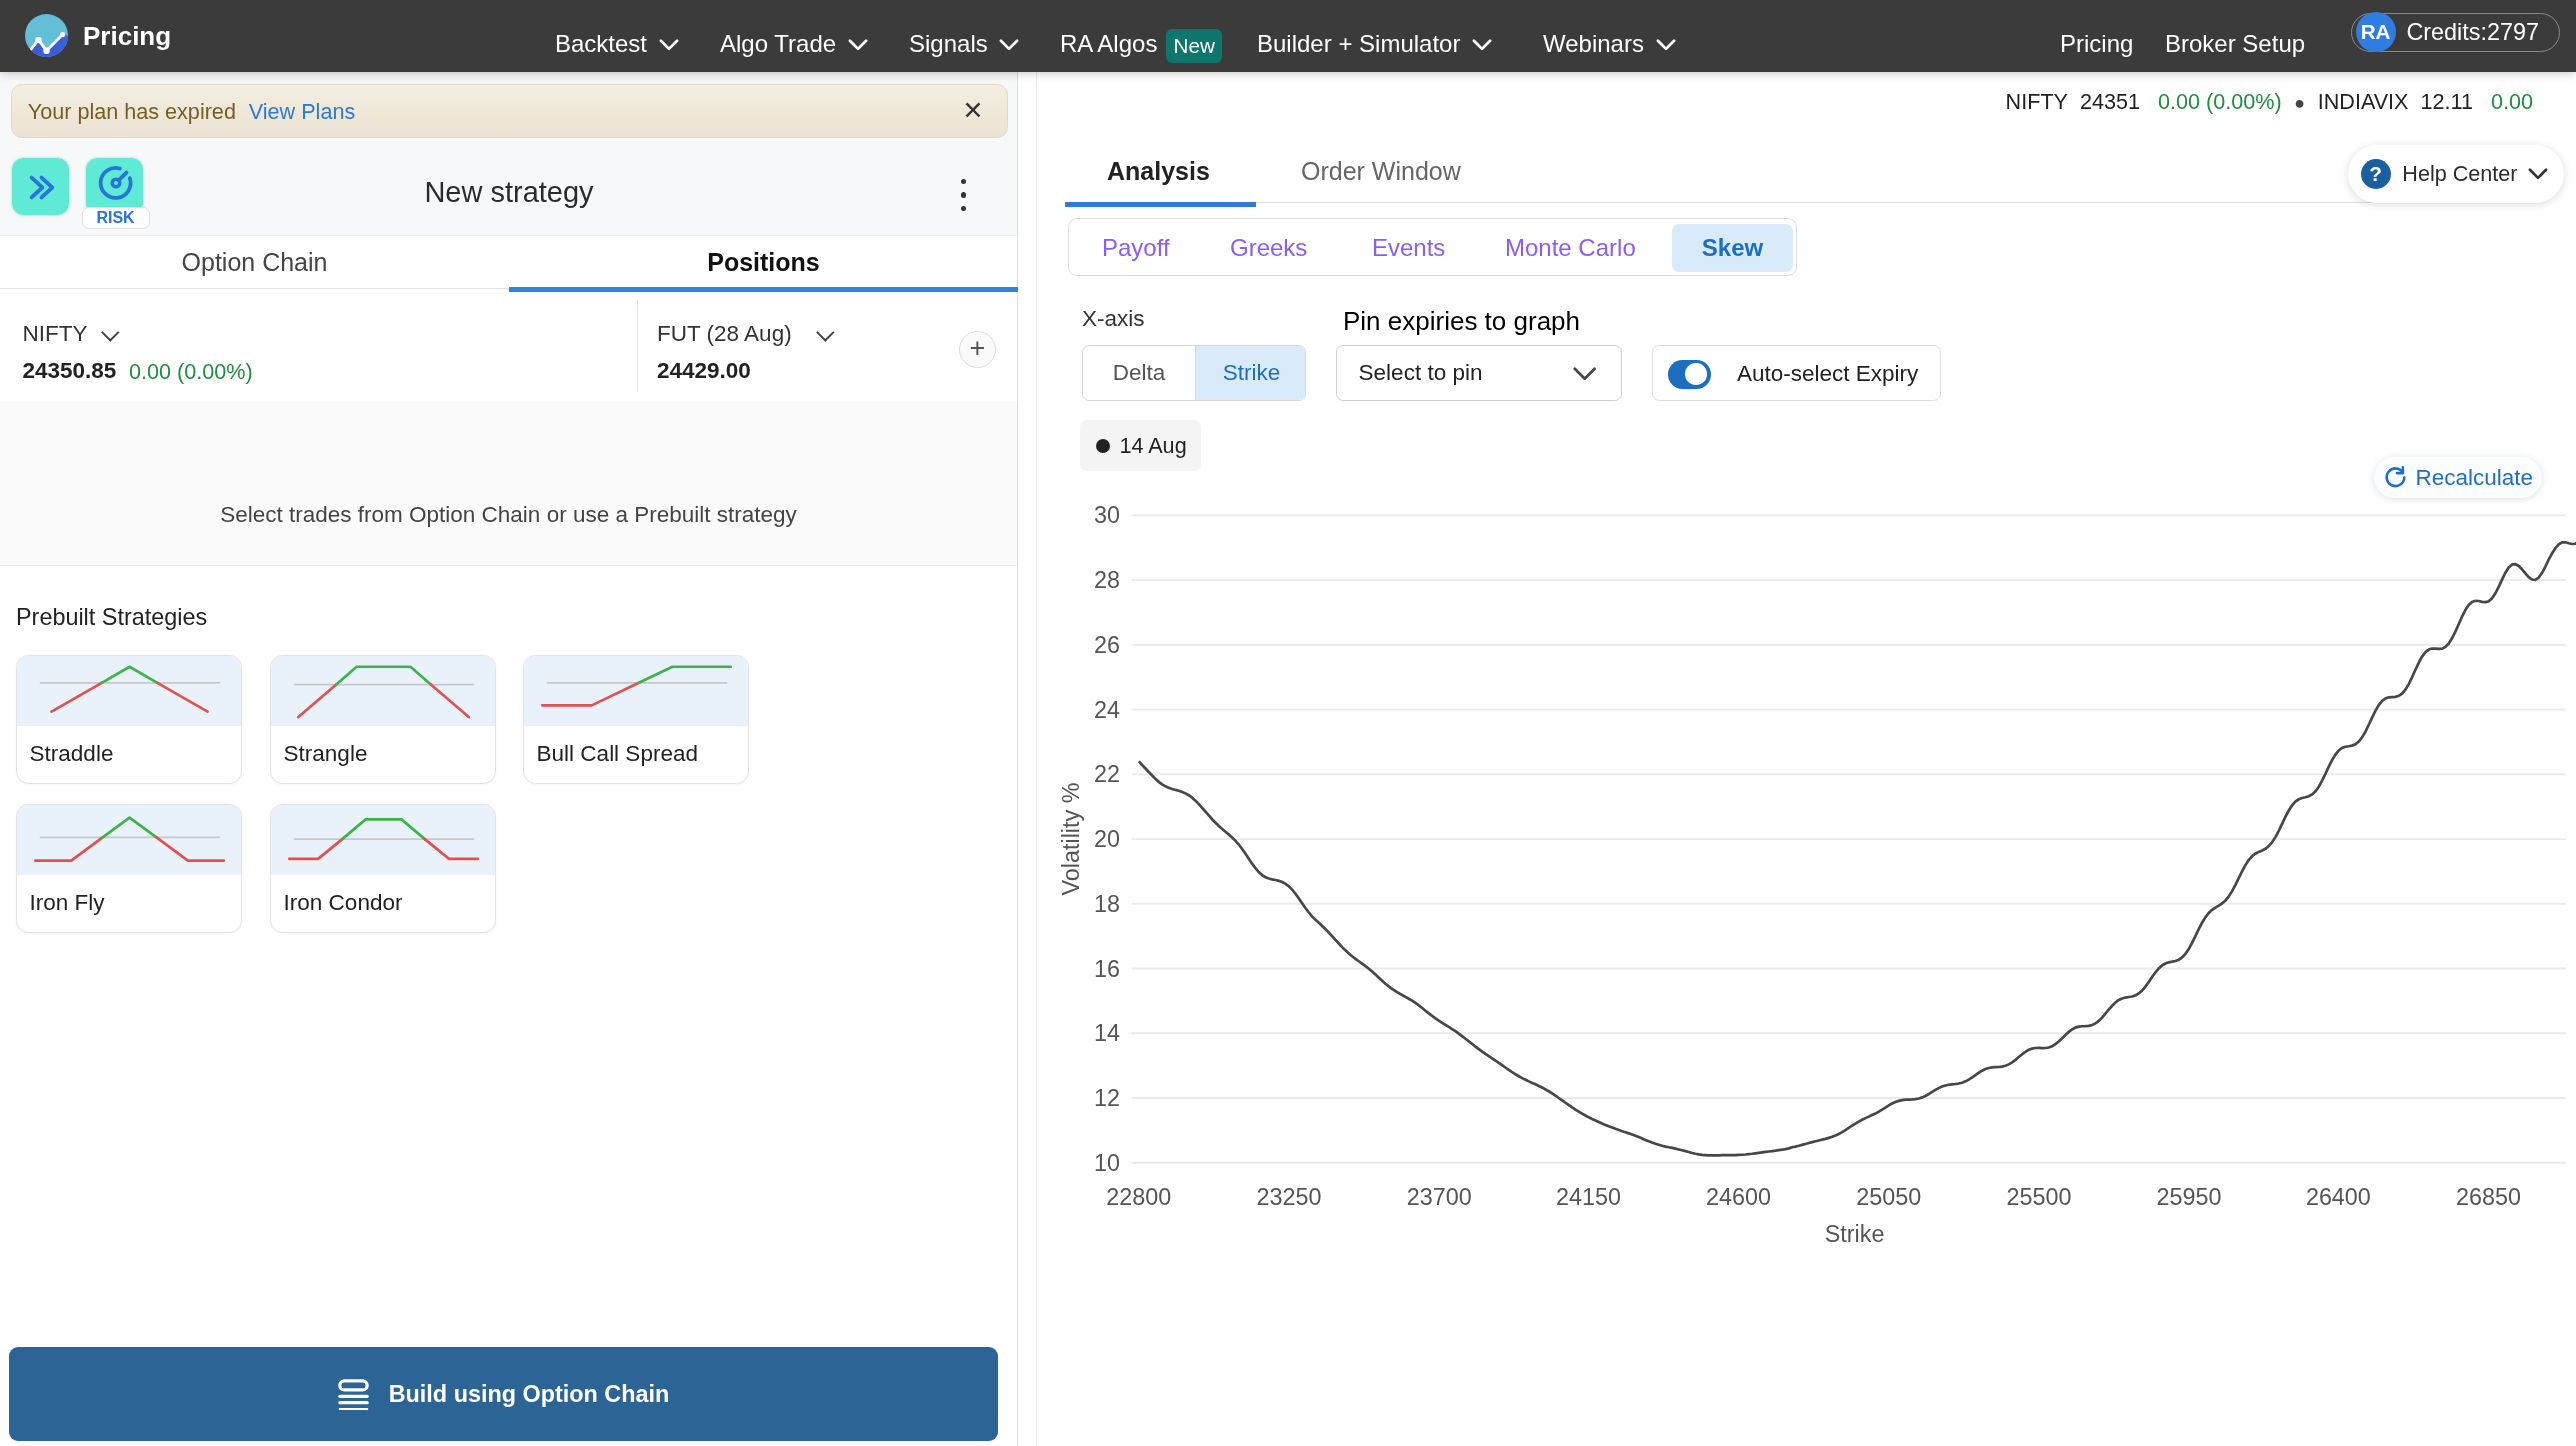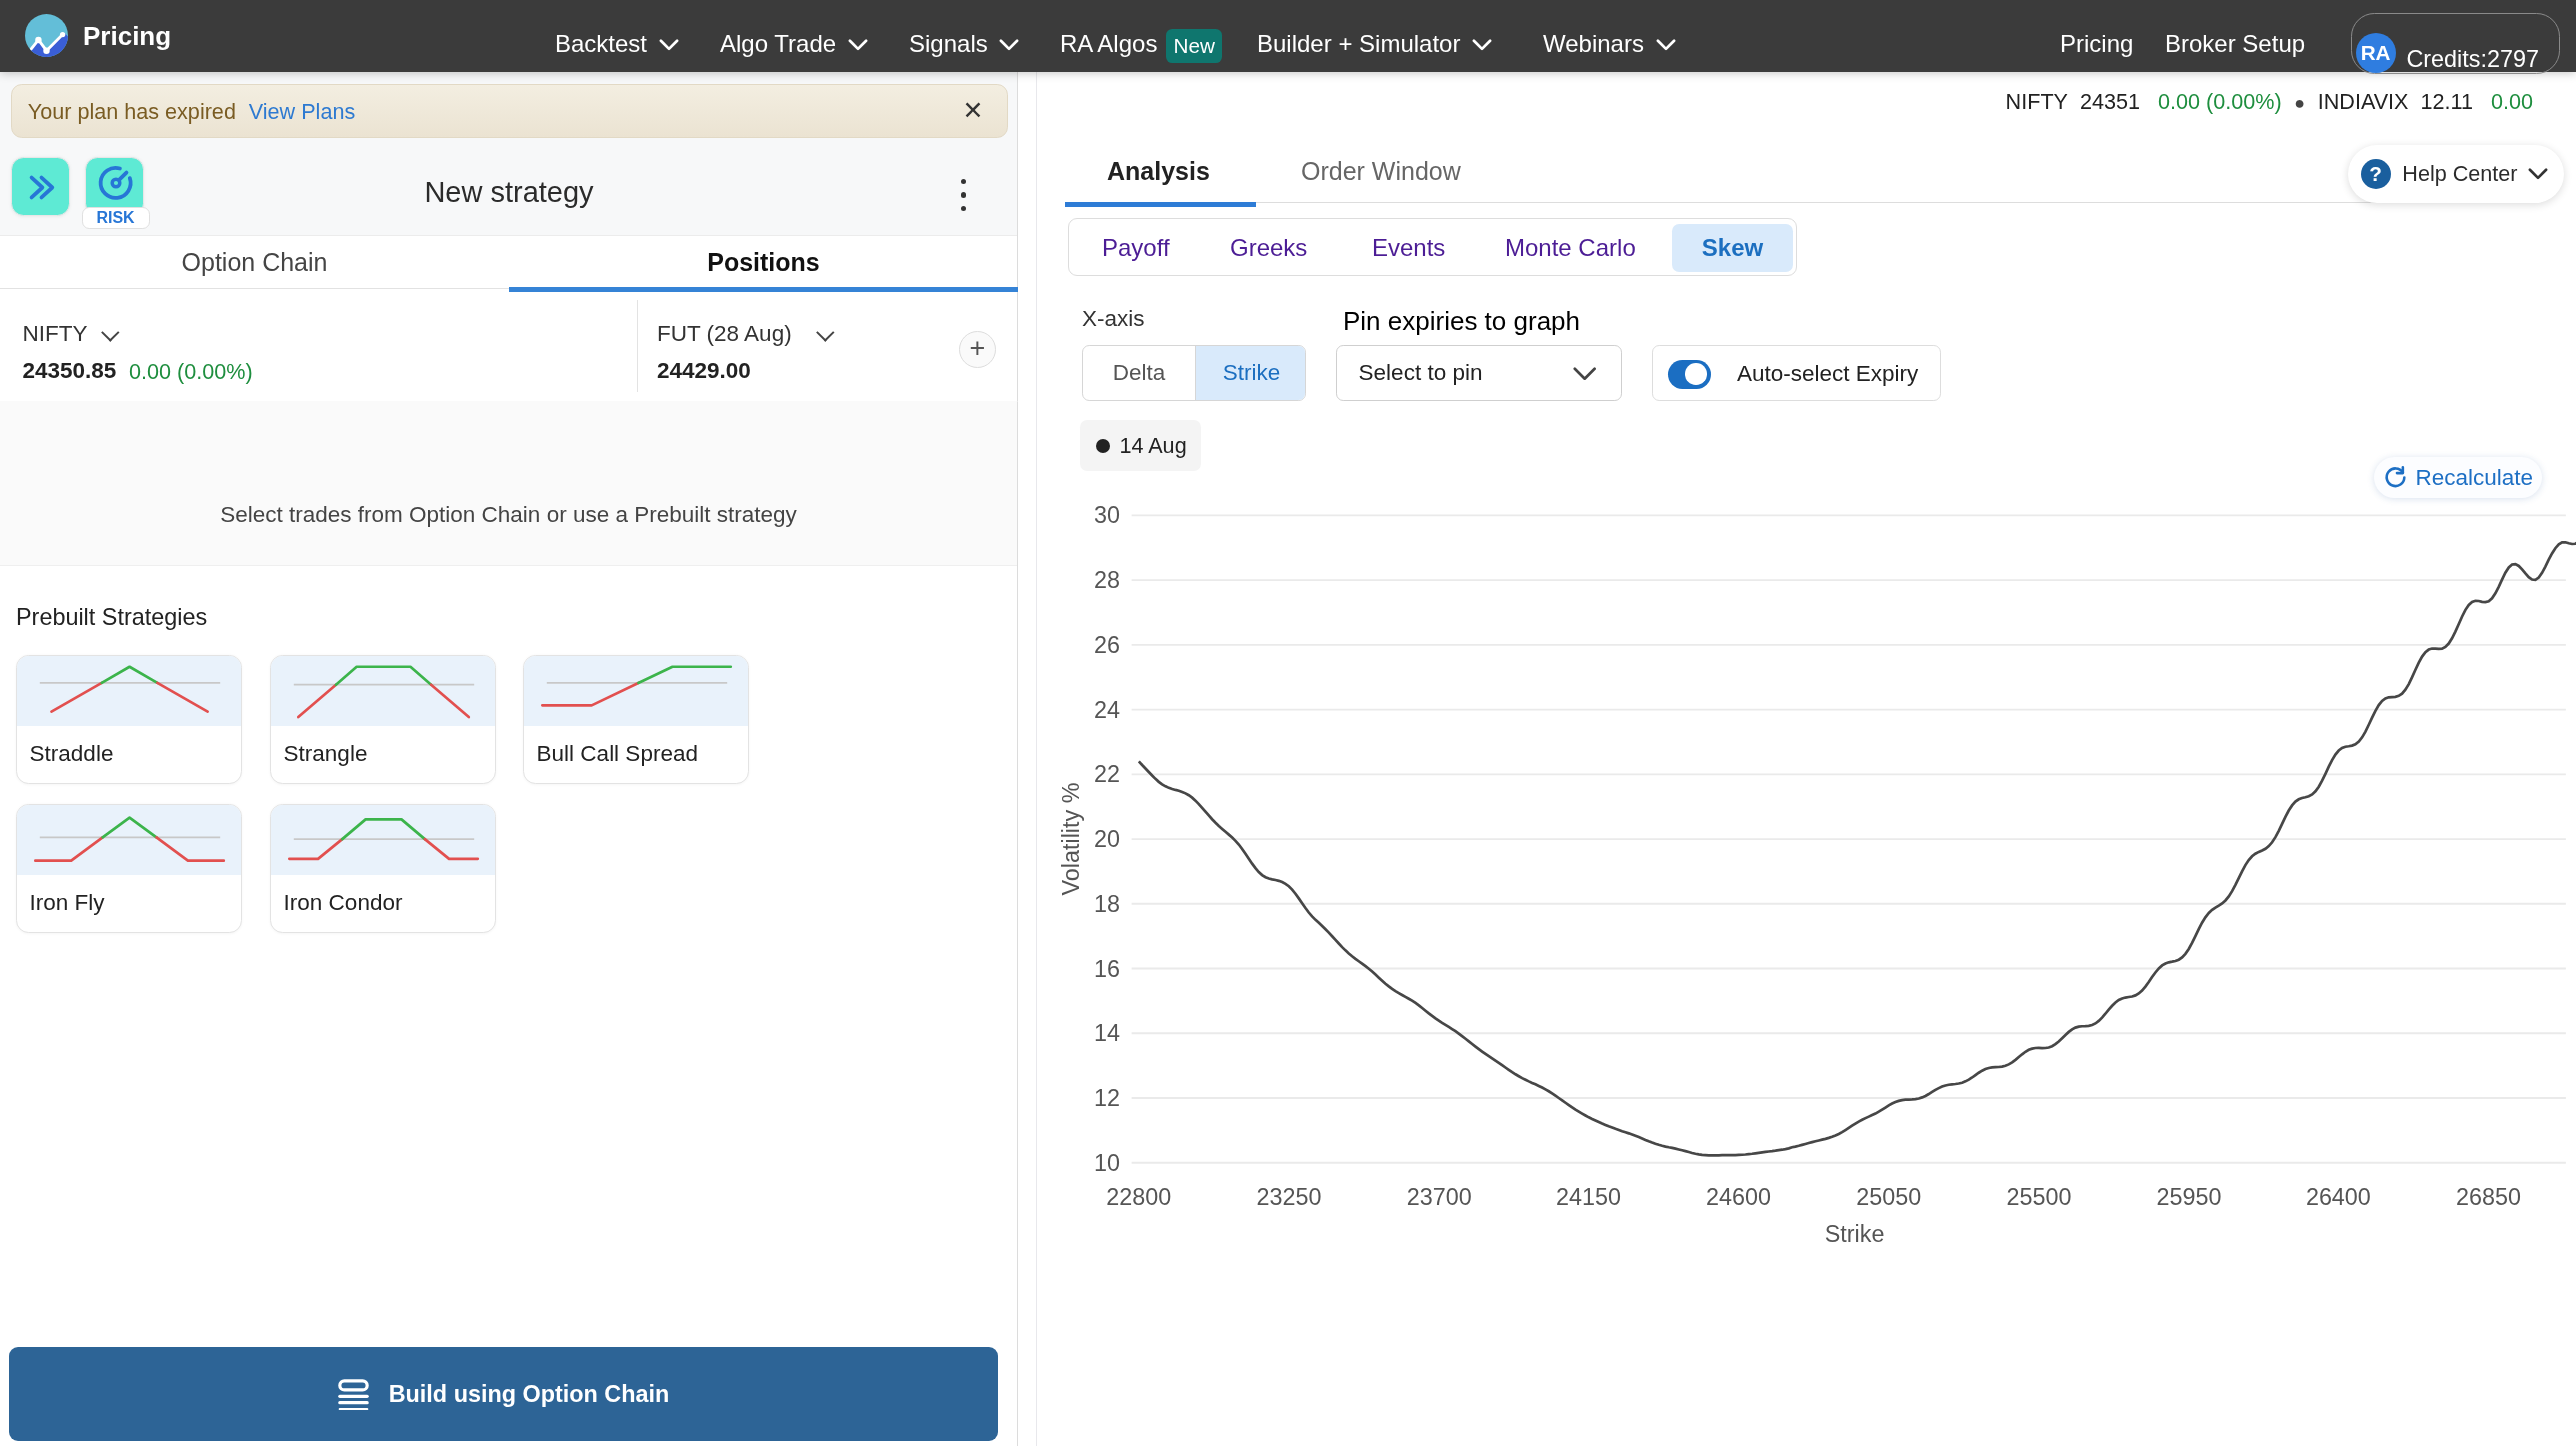--- a/index.html
+++ b/index.html
@@ -3,21 +3,21 @@
 <meta charset="utf-8">
 <style>
 * { box-sizing: border-box; margin:0; padding:0; }
 html,body { width:2576px; height:1446px; background:#fff; font-family:"Liberation Sans", sans-serif; overflow:hidden; }
 #root { position:relative; width:2576px; height:1446px; }
 #nav { position:absolute; left:0; top:0; width:2576px; height:72px; background:#3b3b3b; box-shadow:0 1.8px 9px rgba(0,0,0,.22); z-index:5; }
 #nav .item { position:absolute; top:8px; height:72px; line-height:72px; color:#fff; font-size:24px; white-space:nowrap; }
 #logo-circ { position:absolute; left:25px; top:14.4px; width:43px; height:43px; }
 #logo-text { position:absolute; left:83px; top:0; height:72px; line-height:72px; color:#fff; font-size:26px; font-weight:bold; }
 .newbadge { display:inline-block; background:#0f766e; color:#fff; font-size:20.7px; line-height:34px; height:34px; padding:0 7.2px; border-radius:6.3px; vertical-align:middle; margin-left:9px; }
-#credpill { position:absolute; right:16px; top:12.6px; height:61px; border:0.9px solid #8a8a8a; border-radius:23.4px; display:flex; align-items:flex-end; padding:0 20px 0 3.6px; }
+#credpill { position:absolute; right:16px; top:12.6px; height:39px; border:0.9px solid #8a8a8a; border-radius:23.4px; display:flex; align-items:center; padding:0 20px 0 3.6px; }
 #credpill .avatar { width:40px; height:40px; border-radius:50%; background:#2f7de0; color:#fff; font-size:20.7px; font-weight:bold; display:flex; align-items:center; justify-content:center; }
 #credpill .ctext { color:#fff; font-size:23.4px; margin-left:10.8px; }
 #left { position:absolute; left:0; top:72px; width:1018px; height:1374px; background:#fff; border-right:0.9px solid #dcdcdc; }
 #lefthead { position:absolute; left:0; top:0; width:1017px; height:164px; background:#f7f8f9; border-bottom:0.9px solid #ececec; }
 #banner { position:absolute; left:10.8px; top:11.7px; width:997px; height:54px; background:linear-gradient(180deg,#f3eee1 0%,#ebe3d2 100%); border:0.9px solid #e2d9c5; border-radius:10.8px; }
 #banner .t1 { position:absolute; left:16px; top:14.4px; font-size:21.6px; color:#7a5c23; }
 #banner .t2 { position:absolute; left:237px; top:14.4px; font-size:21.6px; color:#2e7ad1; }
 #banner .x  { position:absolute; right:23.4px; top:11.7px; font-size:25px; color:#333; }
 .sqbtn { position:absolute; top:85px; width:59px; height:59px; border:0.9px solid #e7e7e7; border-radius:12.6px; background:#5eead4; box-shadow:0 0.9px 3.6px rgba(0,0,0,.06); }
 #btn-collapse { left:10.8px; }
@@ -53,21 +53,21 @@
 #ticker .g { color:#1e8e3e; }
 #ticker .dot { color:#444; margin:0 12.6px; font-size:18px; }
 #rtabs { position:absolute; left:46px; top:72px; width:1432px; height:59px; border-bottom:1.8px solid #ddd; }
 #rtab-a { position:absolute; left:42px; top:0; font-size:25px; font-weight:bold; color:#222; line-height:54px; }
 #rtab-o { position:absolute; left:236px; top:0; font-size:25px; color:#666; line-height:54px; }
 #rtabs .u { position:absolute; left:0; bottom:-4.5px; width:191px; height:4.5px; background:#2e7cd6; }
 #helpc { position:absolute; right:11.7px; top:73px; height:58px; border-radius:29px; background:#fff; box-shadow:0 1.8px 9px rgba(0,0,0,.14); display:flex; align-items:center; padding:0 16px 0 12.6px; z-index:3; }
 #helpc .q { width:30px; height:30px; border-radius:50%; background:#1a5f9e; color:#fff; font-size:20.7px; font-weight:bold; text-align:center; line-height:30px; }
 #helpc .t { font-size:21.6px; color:#2b2b2b; margin:0 10.8px 0 11.7px; }
 #subtabs { position:absolute; left:49px; top:146px; width:729px; height:58px; border:0.9px solid #ddd; border-radius:9px; background:#fff; }
-#subtabs span { position:absolute; top:0; line-height:57px; font-size:24px; color:#4c1d95; }
+#subtabs span { position:absolute; top:0; line-height:57px; font-size:24px; color:#8b5cf6; }
 #st-skew { position:absolute; left:603px; top:5.4px; width:121px; height:48px; background:#d9eafb; border-radius:7.2px; color:#1c6fc0; font-weight:bold; font-size:24px; text-align:center; line-height:48px; }
 #lbl-xaxis { position:absolute; left:63px; top:234px; font-size:22.5px; color:#333; }
 #lbl-pin { position:absolute; left:324px; top:234px; font-size:26px; color:#000000; }
 #seg { position:absolute; left:63px; top:273px; width:224px; height:56px; border:0.9px solid #d6d6d6; border-radius:7.2px; background:#fff; overflow:hidden; }
 #seg .d { position:absolute; left:0; top:0; width:112px; height:54px; text-align:center; line-height:54px; font-size:22.5px; color:#555; }
 #seg .s { position:absolute; left:112px; top:0; width:112px; height:54px; background:#d9eafb; text-align:center; line-height:54px; font-size:22.5px; color:#1c6fc0; border-left:0.9px solid #d6d6d6; }
 #selpin { position:absolute; left:317px; top:273px; width:286px; height:56px; border:0.9px solid #cfcfcf; border-radius:7.2px; background:#fff; font-size:22.5px; color:#222; line-height:54px; padding-left:21.6px; }
 #togglebox { position:absolute; left:633px; top:273px; width:289px; height:56px; border:0.9px solid #ddd; border-radius:7.2px; background:#fff; }
 #toggle { position:absolute; left:15.3px; top:13.5px; width:43px; height:29px; border-radius:14.4px; background:#1b6ec2; }
 #toggle i { position:absolute; right:4.5px; top:3.6px; width:21.6px; height:21.6px; border-radius:50%; background:#fff; }

